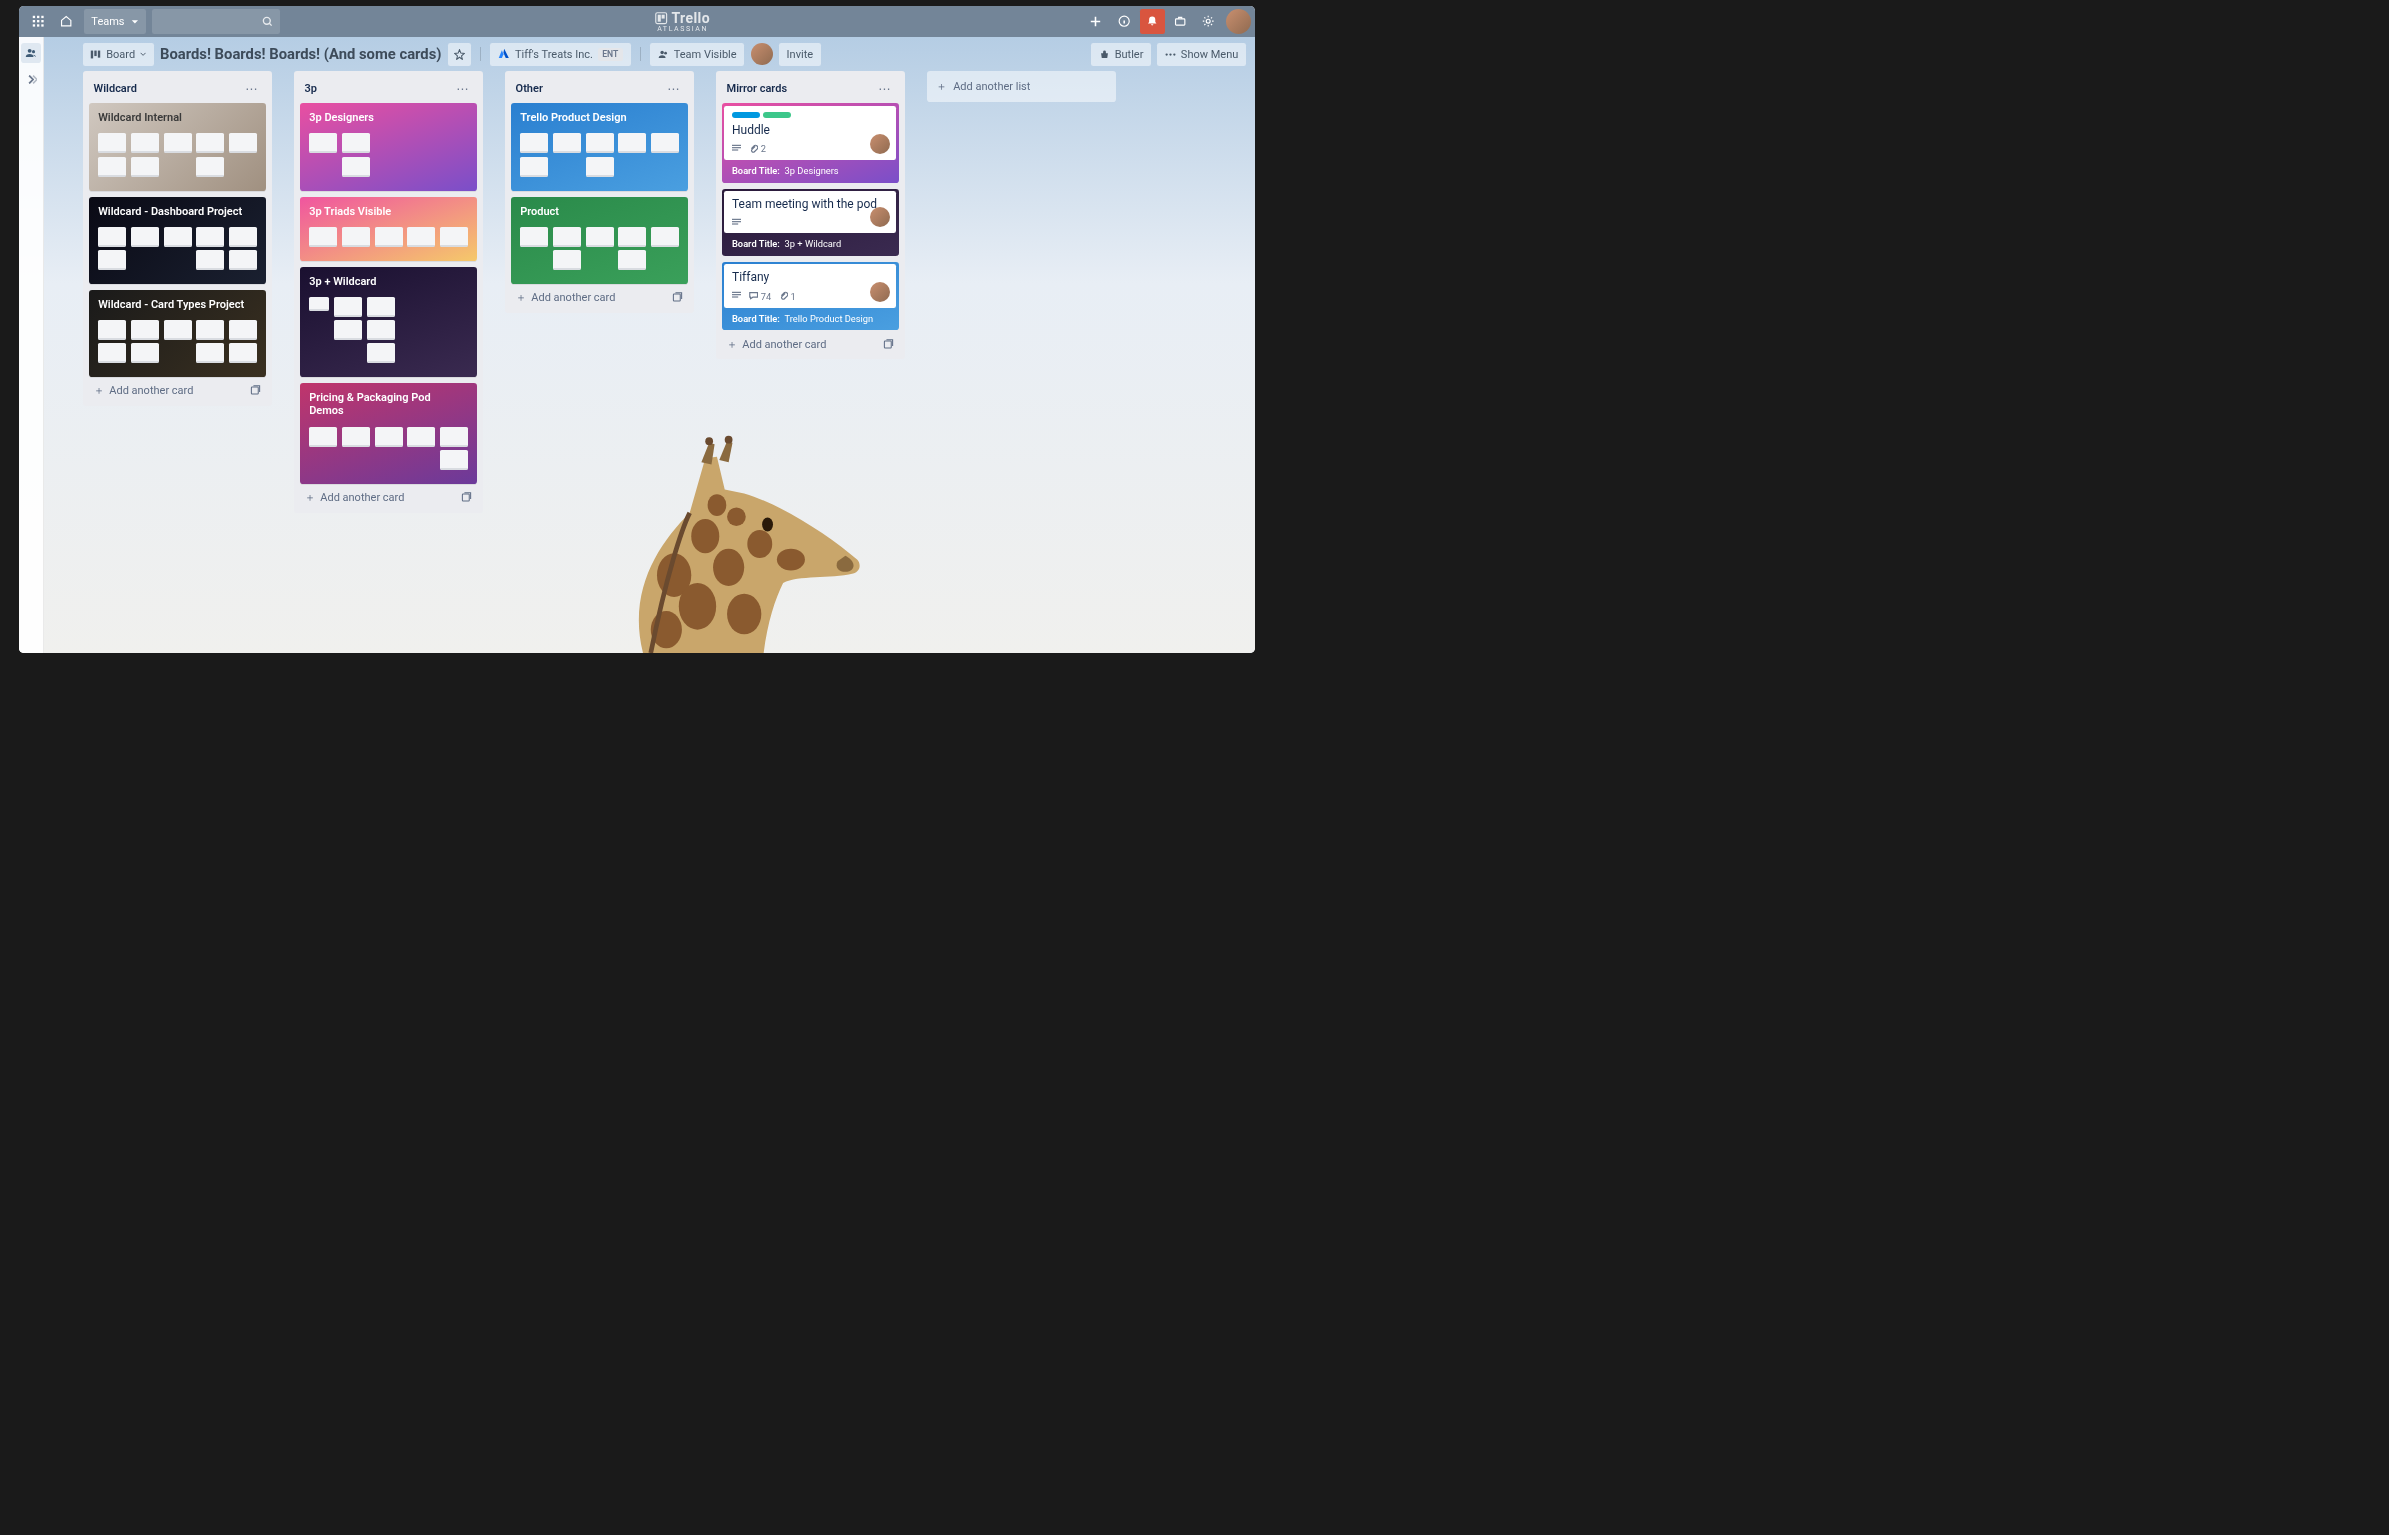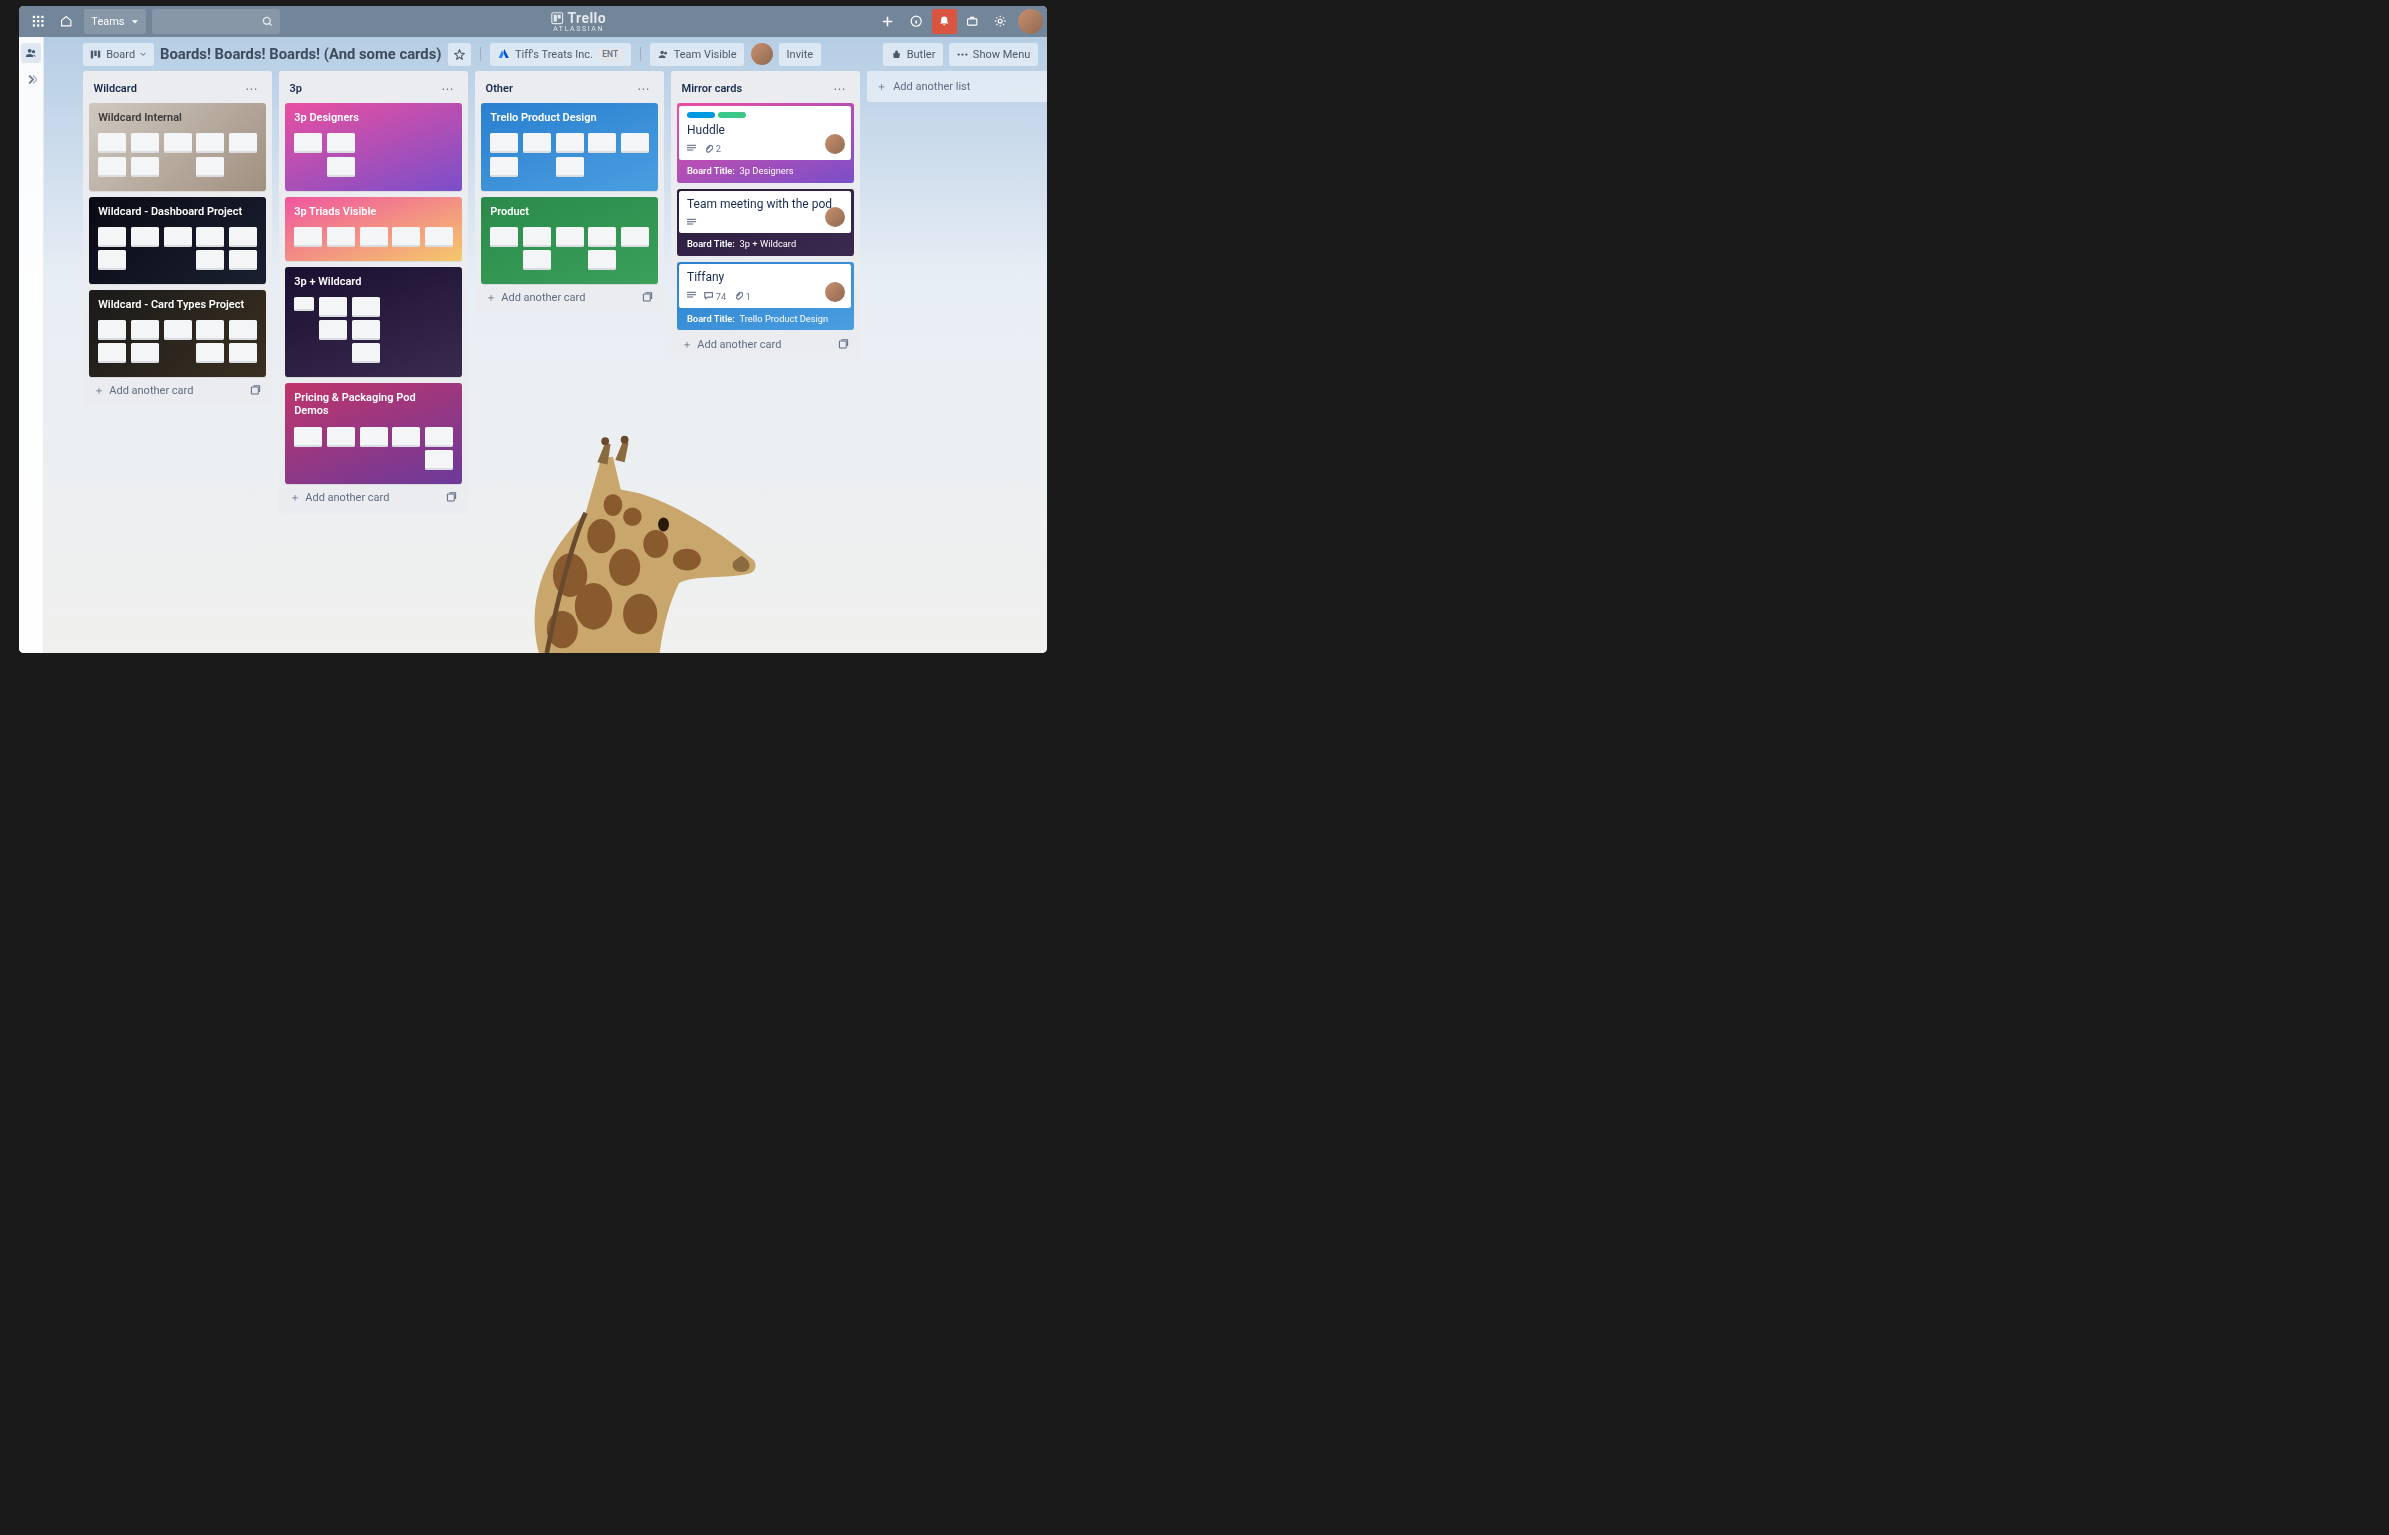--- a/index.html
+++ b/index.html
@@ -1,17 +1,17 @@
 <!DOCTYPE html>
 <html style="font-size:12.4px"><head>
 <meta charset="utf-8">
 <style>
 * { margin: 0; padding: 0; box-sizing: border-box; font-family: -apple-system, BlinkMacSystemFont, "Segoe UI", Roboto, sans-serif; }
 body { background: #1a1a1a; width: 1067px; height: 686px; overflow: hidden; }
-.window { position: absolute; top: 6.2px; left: 19.4px; width: 1028px; height: 647px; background: #e8eef5; border-radius: 4.7px; overflow: hidden; display: flex; flex-direction: column; }
+.window { position: absolute; top: 6.2px; left: 19.4px; width: 1236px; height: 647px; background: #e8eef5; border-radius: 4.7px; overflow: hidden; display: flex; flex-direction: column; }
 .topbar { height: 31px; background: #738598; display: flex; align-items: center; padding: 0 4.7px; color: #fff; }
 .tb-btn { width: 25px; height: 25px; display: flex; align-items: center; justify-content: center; border-radius: 2.3px; margin: 0 1.6px; cursor: pointer; }
 .teams-dd { height: 25px; padding: 0 7.8px; display: flex; align-items: center; border-radius: 2.3px; background: rgba(255,255,255,0.15); margin: 0 3.1px; font-size: 11px; cursor: pointer; }
 .search { height: 25px; width: 128px; background: rgba(255,255,255,0.15); border-radius: 2.3px; margin: 0 3.1px; display: flex; align-items: center; justify-content: flex-end; padding: 0 7.8px; }
 .brand { flex: 1; display: flex; flex-direction: column; align-items: center; justify-content: center; color: rgba(255,255,255,0.8); }
 .brand-top { display: flex; align-items: center; gap: 3.9px; font-weight: bold; font-size: 14px; letter-spacing: 0.4px; }
 .brand-sub { font-size: 7px; letter-spacing: 1.6px; margin-top: -1.6px; }
 .tb-right { display: flex; align-items: center; }
 .tb-right .tb-btn.notif { background: #d9553f; }
 .avatar { width: 25px; height: 25px; border-radius: 50%; background: linear-gradient(135deg,#c98f6f,#8f6a50); margin-left: 3.1px; }
@@ -20,21 +20,21 @@
 .sb-item { width: 20px; height: 20px; border-radius: 3.1px; display: flex; align-items: center; justify-content: center; margin-bottom: 6.2px; cursor: pointer; }
 .sb-item.active { background: #dfe8f1; color: #3e5b76; }
 .main { flex: 1; display: flex; flex-direction: column; position: relative; overflow: hidden; margin-left: 29px; }
 .boardbar { height: 34px; display: flex; align-items: center; padding: 0 9.3px; gap: 6.2px; }
 .bb-chip { height: 23px; background: rgba(255,255,255,0.5); border-radius: 2.3px; display: flex; align-items: center; padding: 0 7.8px; color: #4a5a6a; font-size: 11px; cursor: pointer; }
 .board-title { font-size: 14.8px; font-weight: 700; color: #3d4b5a; }
 .bb-icon { width: 23px; height: 23px; background: rgba(255,255,255,0.5); border-radius: 2.3px; display: flex; align-items: center; justify-content: center; cursor: pointer; color: #4a5a6a; }
 .bb-sep { width: 0.8px; height: 14px; background: rgba(0,0,0,0.15); margin: 0 3.1px; }
 .ent-badge { background: #e4e6ea; color: #6b778c; font-size: 8.6px; font-weight: 600; padding: 1.6px 4.7px; border-radius: 2.3px; margin-left: 4.7px; }
 .av-sm { width: 22px; height: 22px; border-radius: 50%; background: linear-gradient(135deg,#c98f6f,#8f6a50); }
-.canvas { flex: 1; display: flex; gap: 7px; padding: 0 9.3px 9.3px; overflow-x: auto; align-items: flex-start; }
+.canvas { flex: 1; display: flex; gap: 22px; padding: 0 9.3px 9.3px; overflow-x: auto; align-items: flex-start; }
 .list { background: #ebecf0; border-radius: 3.1px; width: 189px; flex-shrink: 0; display: flex; flex-direction: column; padding: 6.2px; }
 .list-hdr { display: flex; justify-content: space-between; align-items: center; padding: 1.6px 4.7px 6.2px; }
 .list-title { font-size: 11px; font-weight: 600; color: #172b4d; }
 .list-menu { color: #6b778c; cursor: pointer; padding: 1.6px 3.1px; }
 .cards { display: flex; flex-direction: column; gap: 6.2px; }
 .bcard { border-radius: 3.1px; overflow: hidden; cursor: pointer; box-shadow: 0 0.8px 0 rgba(0,0,0,0.1); }
 .bcard-title { font-size: 11px; font-weight: 600; padding: 7.8px 9.3px 6.2px; color: #fff; }
 .thumbs { display: flex; gap: 4.7px; padding: 3.1px 9.3px 14px; }
 .thumb-col { display: flex; flex-direction: column; gap: 3.1px; }
 .thumb { width: 28px; height: 20px; background: #f4f5f7; border-radius: 1.6px; border-bottom: 2.3px solid #d9dce1; }

